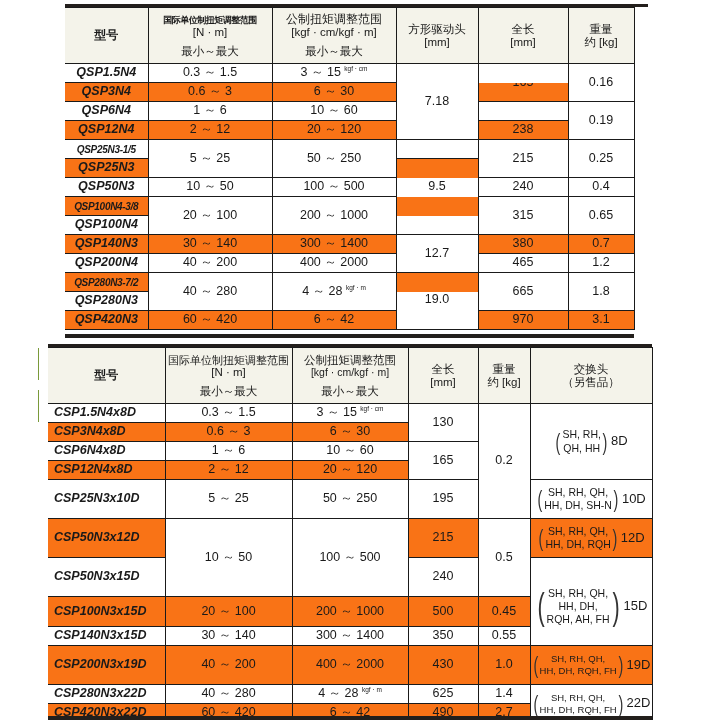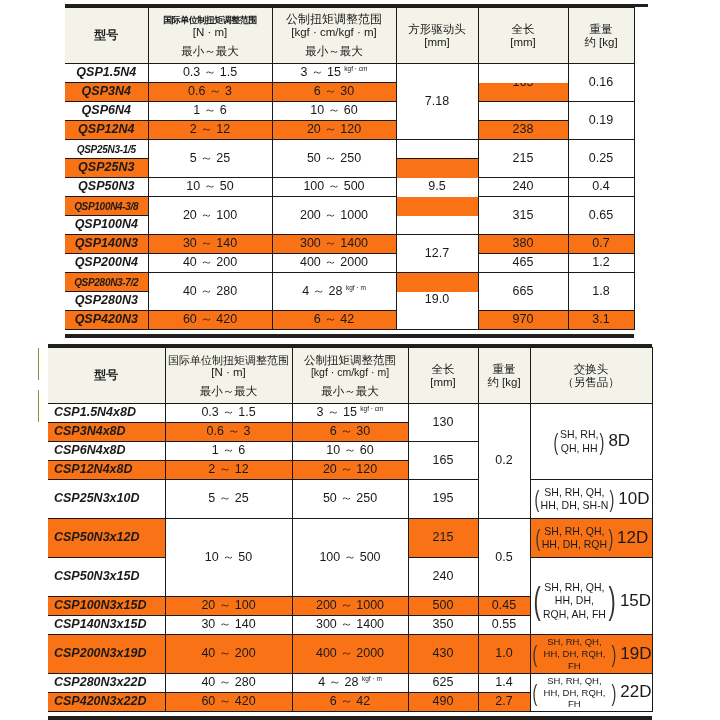--- a/index.html
+++ b/index.html
@@ -14,21 +14,21 @@
   .g { background:#f97316; }
   .w { background:#ffffff; }
   .sup { font-size:6.5px; vertical-align:top; position:relative; top:-1px; }
   .topbar { position:absolute; background:#231f1c; }
   .hdr-title { font-size:12px; font-weight:bold; }
   .hdr-tiny { font-size:9px; font-weight:bold; letter-spacing:-0.5px; }
   .sub { display:block; margin-top:6px; font-size:11.5px; }
   .bracket { display:inline-flex; align-items:center; font-size:10.5px; }
   .bracket .par { font-size:24px; font-weight:100; line-height:1; transform:scaleX(0.6); color:#333; }
   .bracket .inner { display:inline-block; line-height:1.25; text-align:center; }
-  .bracket .suffix { font-size:17px; margin-left:2px; }
+  .bracket .suffix { font-size:13px; margin-left:2px; }
   #t1 td:first-child, #t1 th:first-child { border-left:none; }
   #t1 td:last-child, #t1 th:last-child { border-right:1px solid #1a1a1a; }
   #t2 td:first-child, #t2 th:first-child { border-left:none; text-align:left; padding-left:6px; }
   #t2 th:first-child { text-align:center; padding-left:0; }
   .side-mark { position:absolute; width:1px; background:#7a9a3a; }
 </style>
 </head>
 <body>
 
 <div class="topbar" style="left:65px;top:4px;width:583px;height:3px;"></div>
@@ -306,21 +306,21 @@
     <td rowspan="3" class="w" style="vertical-align:middle;padding-top:10px">
       <span class="bracket">
         <span class="par" style="font-size:36px">(</span>
         <span class="inner"><span>SH, RH, QH,</span><br><span>HH, DH,</span><br><span>RQH, AH, FH</span></span>
         <span class="par" style="font-size:36px">)</span>
         <span class="suffix">15D</span>
       </span>
     </td>
   </tr>
 
-  <tr style="height:19px" class="g">
+  <tr style="height:30px" class="g">
     <td class="model">CSP100N3x15D</td>
     <td>20 ～ 100</td>
     <td>200 ～ 1000</td>
     <td>500</td>
     <td>0.45</td>
   </tr>
 
   <tr style="height:19px" class="w">
     <td class="model">CSP140N3x15D</td>
     <td>30 ～ 140</td>

